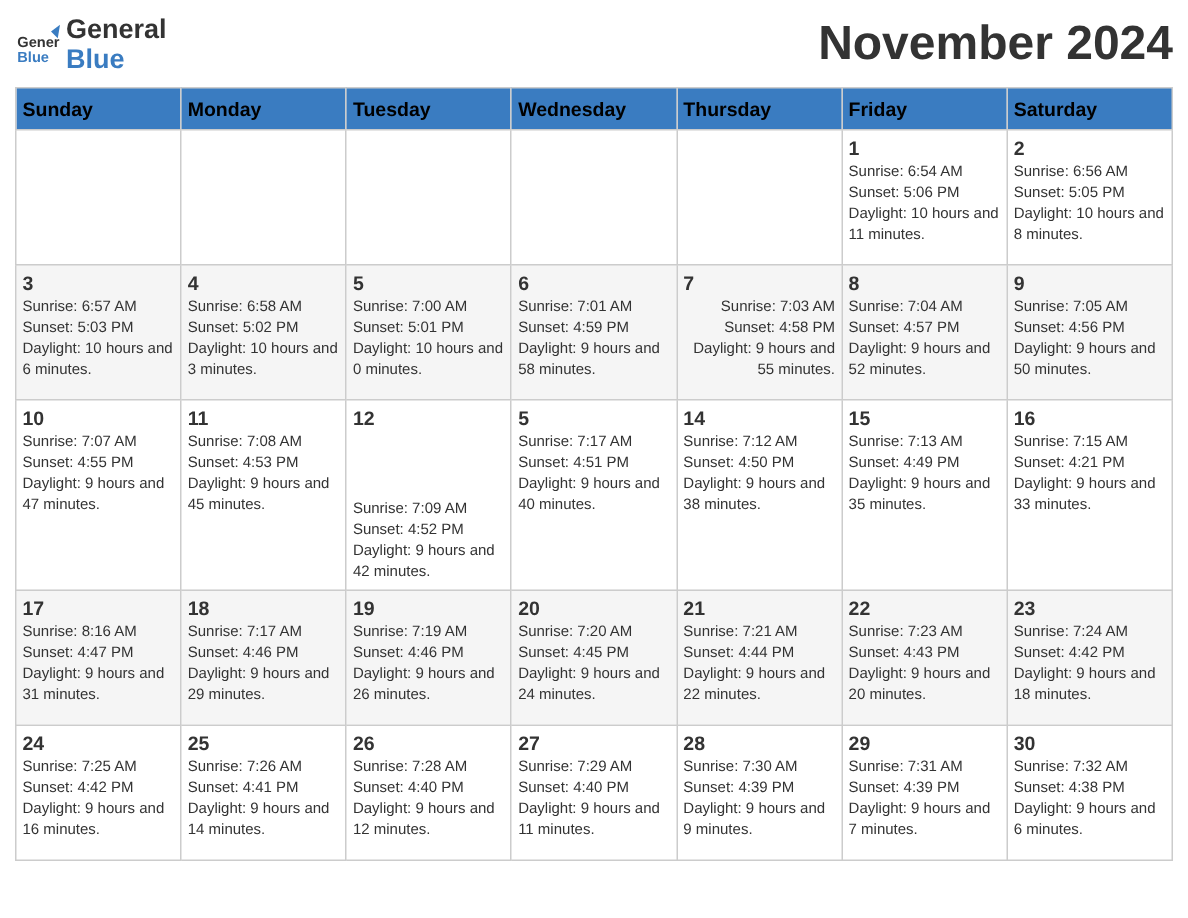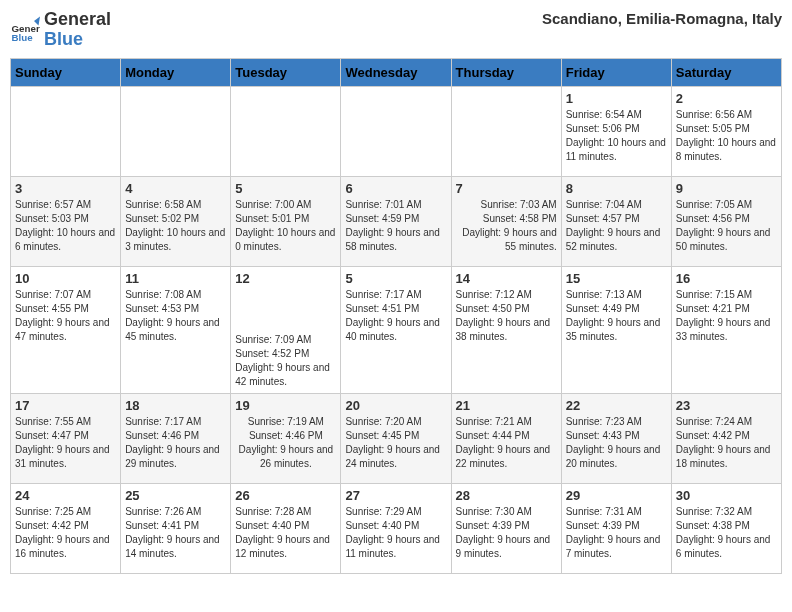--- a/index.html
+++ b/index.html
@@ -94,21 +94,21 @@
       <text x="2" y="22" font-size="13" font-weight="bold" fill="#333" font-family="Arial">General</text>
       <text x="2" y="35" font-size="13" font-weight="bold" fill="#3a7cc1" font-family="Arial">Blue</text>
       <polygon points="32,8 40,2 38,14" fill="#3a7cc1"></polygon>
     </svg>
     <div class="logo-text">
       <span>General</span>
       <span style="color:#3a7cc1">Blue</span>
     </div>
   </div>
   <div class="title-area">
-    <div class="subtitle">Scandiano, Emilia-Romagna, Italy</div>
+    <div class="month-title">November 2024</div>
   </div>
 </div>
 
 <table>
   <thead>
     <tr id="days-header">
     <th>Sunday</th>
         <th>Monday</th>
         <th>Tuesday</th>
         <th>Wednesday</th>
@@ -221,33 +221,33 @@
         <td>
           <span class="day-number">16</span>
           <div class="day-info" style="white-space: pre-wrap;">Sunrise: 7:15 AM
 Sunset: 4:21 PM
 Daylight: 9 hours and 33 minutes.</div>
         </td>
       </tr>
       <tr>
         <td>
           <span class="day-number">17</span>
-          <div class="day-info" style="white-space: pre-wrap;">Sunrise: 7:55 AM
+          <div class="day-info" style="white-space: pre-wrap;">Sunrise: 8:16 AM
 Sunset: 4:47 PM
 Daylight: 9 hours and 31 minutes.</div>
         </td>
         <td>
           <span class="day-number">18</span>
           <div class="day-info" style="white-space: pre-wrap;">Sunrise: 7:17 AM
 Sunset: 4:46 PM
 Daylight: 9 hours and 29 minutes.</div>
         </td>
         <td>
           <span class="day-number">19</span>
-          <div class="day-info" style="white-space: pre-wrap; text-align: center;">Sunrise: 7:19 AM
+          <div class="day-info" style="white-space: pre-wrap;">Sunrise: 7:19 AM
 Sunset: 4:46 PM
 Daylight: 9 hours and 26 minutes.</div>
         </td>
         <td>
           <span class="day-number">20</span>
           <div class="day-info" style="white-space: pre-wrap;">Sunrise: 7:20 AM
 Sunset: 4:45 PM
 Daylight: 9 hours and 24 minutes.</div>
         </td>
         <td>

